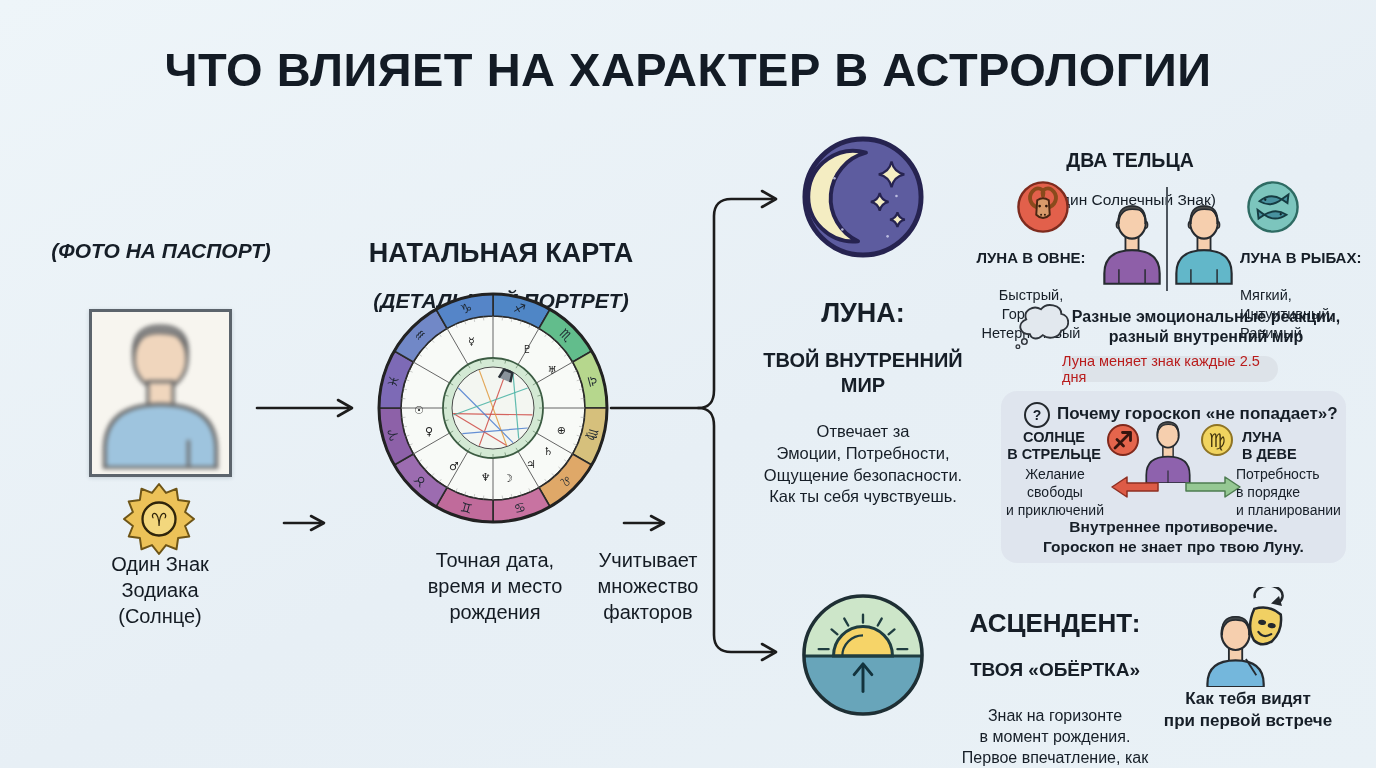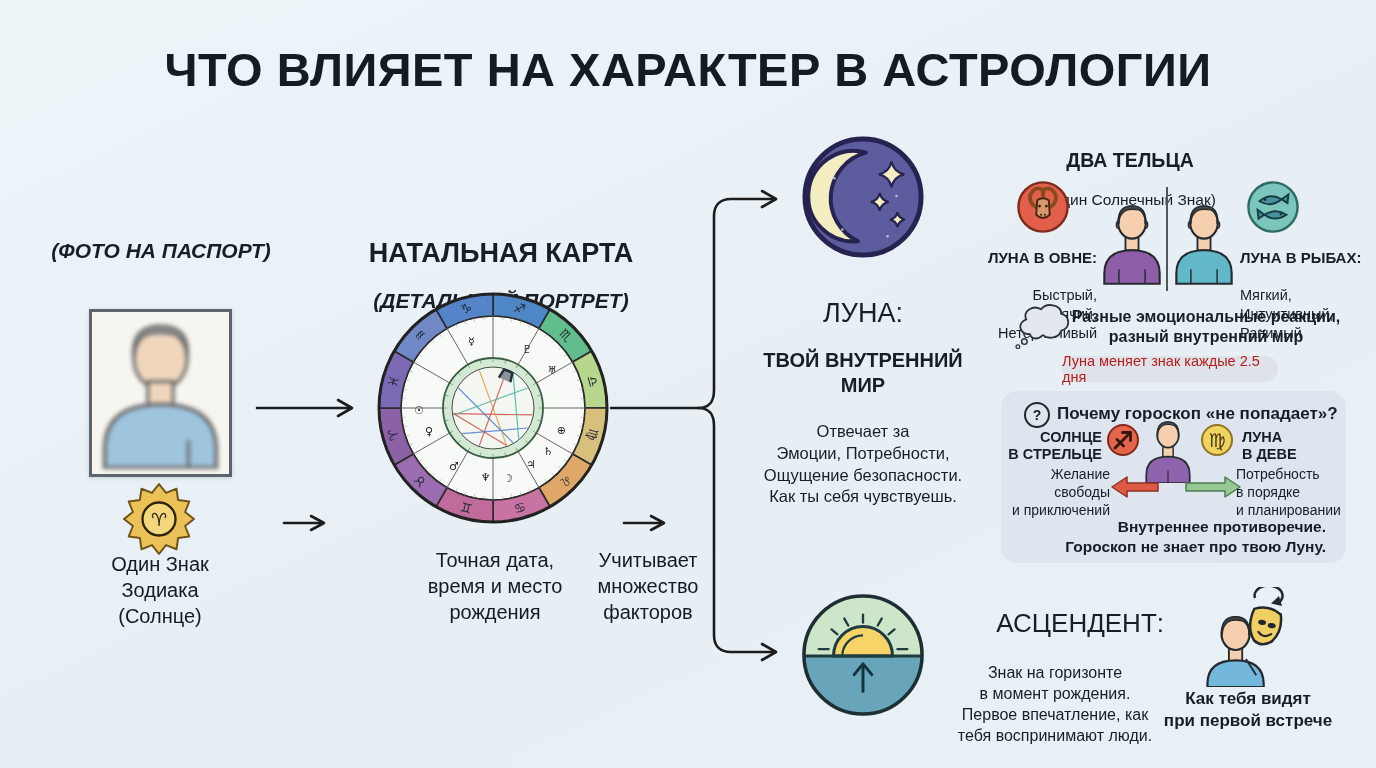--- a/index.html
+++ b/index.html
@@ -3,21 +3,21 @@
 <meta charset="utf-8">
 <style>
   html,body{margin:0;padding:0;background:#dfe9ef;}
   .canvas{
     position:relative;width:1376px;height:768px;overflow:hidden;
     background:linear-gradient(155deg,#eef5f9 0%,#e7eff5 55%,#e9f1f6 100%);
     font-family:"Liberation Sans",sans-serif;color:#161e27;
   }
   .abs{position:absolute;}
   .ctr{text-align:center;white-space:pre-line;}
-  .rgt{text-align:right;white-space:pre-line;}
+  .rgt{text-align:center;white-space:pre-line;}
   .lft{text-align:left;white-space:pre-line;}
 
   #title{left:0;right:0;top:42px;text-align:center;font-size:47px;font-weight:700;letter-spacing:.5px;color:#131b25;}
 
   .sec-h{font-size:27px;font-weight:700;line-height:1.18;}
   .sec-sub{font-size:21px;font-weight:700;line-height:1.25;font-style:italic;}
   #gor-head{left:30px;top:220px;width:262px;}
   #nat-head{left:352px;top:220px;width:298px;}
 
   #photo{left:89px;top:309px;width:137px;height:162px;background:#f7f5ef;border:3px solid #5c646c;box-shadow:0 1px 4px rgba(40,60,80,.18);}
@@ -27,27 +27,27 @@
   .cap{font-size:20px;font-weight:500;line-height:1.3;color:#141b23;}
   #cap-sun{left:70px;top:551px;width:180px;}
   #cap-flat{left:227px;top:547px;width:160px;}
   #cap-exact{left:410px;top:547px;width:170px;}
   #cap-factors{left:572px;top:547px;width:152px;}
 
   #wheel{left:375px;top:290px;width:236px;height:236px;}
 
   #moon-icon{left:801px;top:135px;width:124px;height:124px;}
   #moon-text{left:745px;top:280px;width:236px;}
-  .big-h{font-size:27px;font-weight:400;line-height:1.15;}
+  .big-h{font-size:27px;font-weight:700;line-height:1.15;}
   .mid-h{font-size:20px;font-weight:700;line-height:1.25;margin-top:1px;}
   .body-t{font-size:16.5px;font-weight:500;line-height:1.32;margin-top:5px;}
 
   #asc-icon{left:801px;top:593px;width:124px;height:124px;}
   #asc-text{left:946px;top:591px;width:218px;}
-  #asc-text .big-h{font-size:26px;text-align:right;}
+  #asc-text .big-h{font-size:26px;}
   #asc-text .mid-h{font-size:19px;}
   #asc-text .body-t{font-size:16px;}
 
   #two-head{left:1015px;top:131px;width:230px;}
   .pan-h{font-size:19.5px;font-weight:700;line-height:1.2;}
   .pan-sub{font-size:15.5px;font-weight:500;line-height:1.25;}
   #aries-badge{left:1016px;top:180px;width:54px;height:54px;}
   #pisces-badge{left:1246px;top:180px;width:54px;height:54px;}
   #person1{left:1100px;top:196px;width:64px;height:94px;}
   #person2{left:1172px;top:196px;width:64px;height:94px;}
@@ -70,21 +70,21 @@
   #mbox-sun-label{left:1006px;top:429px;width:96px;}
   #mbox-moon-label{left:1242px;top:429px;width:96px;}
   #sag-badge{left:1106px;top:423px;width:34px;height:34px;}
   #virgo-badge{left:1200px;top:423px;width:34px;height:34px;}
   #box-person{left:1141px;top:419px;width:54px;height:64px;}
   .mbox-txt{font-size:14px;font-weight:500;line-height:1.27;}
   #mbox-left{left:1000px;top:466px;width:110px;}
   #mbox-right{left:1236px;top:466px;width:112px;}
   #red-arrow{left:1110px;top:474px;width:50px;height:26px;}
   #green-arrow{left:1184px;top:474px;width:58px;height:26px;}
-  #mbox-bottom{left:1021px;top:517px;width:305px;font-size:15.5px;font-weight:600;line-height:1.3;text-align:right;}
+  #mbox-bottom{left:1021px;top:517px;width:305px;font-size:15.5px;font-weight:600;line-height:1.3;}
 
   #masks-icon{left:1199px;top:587px;width:100px;height:100px;}
   #masks-cap{left:1148px;top:688px;width:200px;font-size:17px;font-weight:600;line-height:1.3;}
 
   #connectors{left:0;top:0;width:1376px;height:768px;pointer-events:none;}
   .glyphfont{font-family:"DejaVu Sans",sans-serif;}
 </style>
 </head>
 <body>
 
@@ -330,20 +330,21 @@
     <path d="M3,64 H123" stroke="#1f3d40" stroke-width="3"></path>
     <g fill="none" stroke="#13333d" stroke-width="3" stroke-linecap="round" stroke-linejoin="round">
       <path d="M63,100 V74"></path>
         <path d="M54,83 L63,72 L72,83"></path>
     </g>
     <circle cx="63" cy="63" r="60" fill="none" stroke="#1e2f34" stroke-width="3.6"></circle>
   </svg>
 
   <div id="asc-text" class="abs ctr">
     <div class="big-h">АСЦЕНДЕНТ:</div>
+    <div class="mid-h">ТВОЯ «ОБЁРТКА»</div>
     <div class="body-t">Знак на горизонте
 в момент рождения.
 Первое впечатление, как
 тебя воспринимают люди.</div>
   </div>
 
   <div id="two-head" class="abs ctr">
     <div class="pan-h">ДВА ТЕЛЬЦА</div>
     <div class="pan-sub">(Один Солнечный Знак)</div>
   </div>

